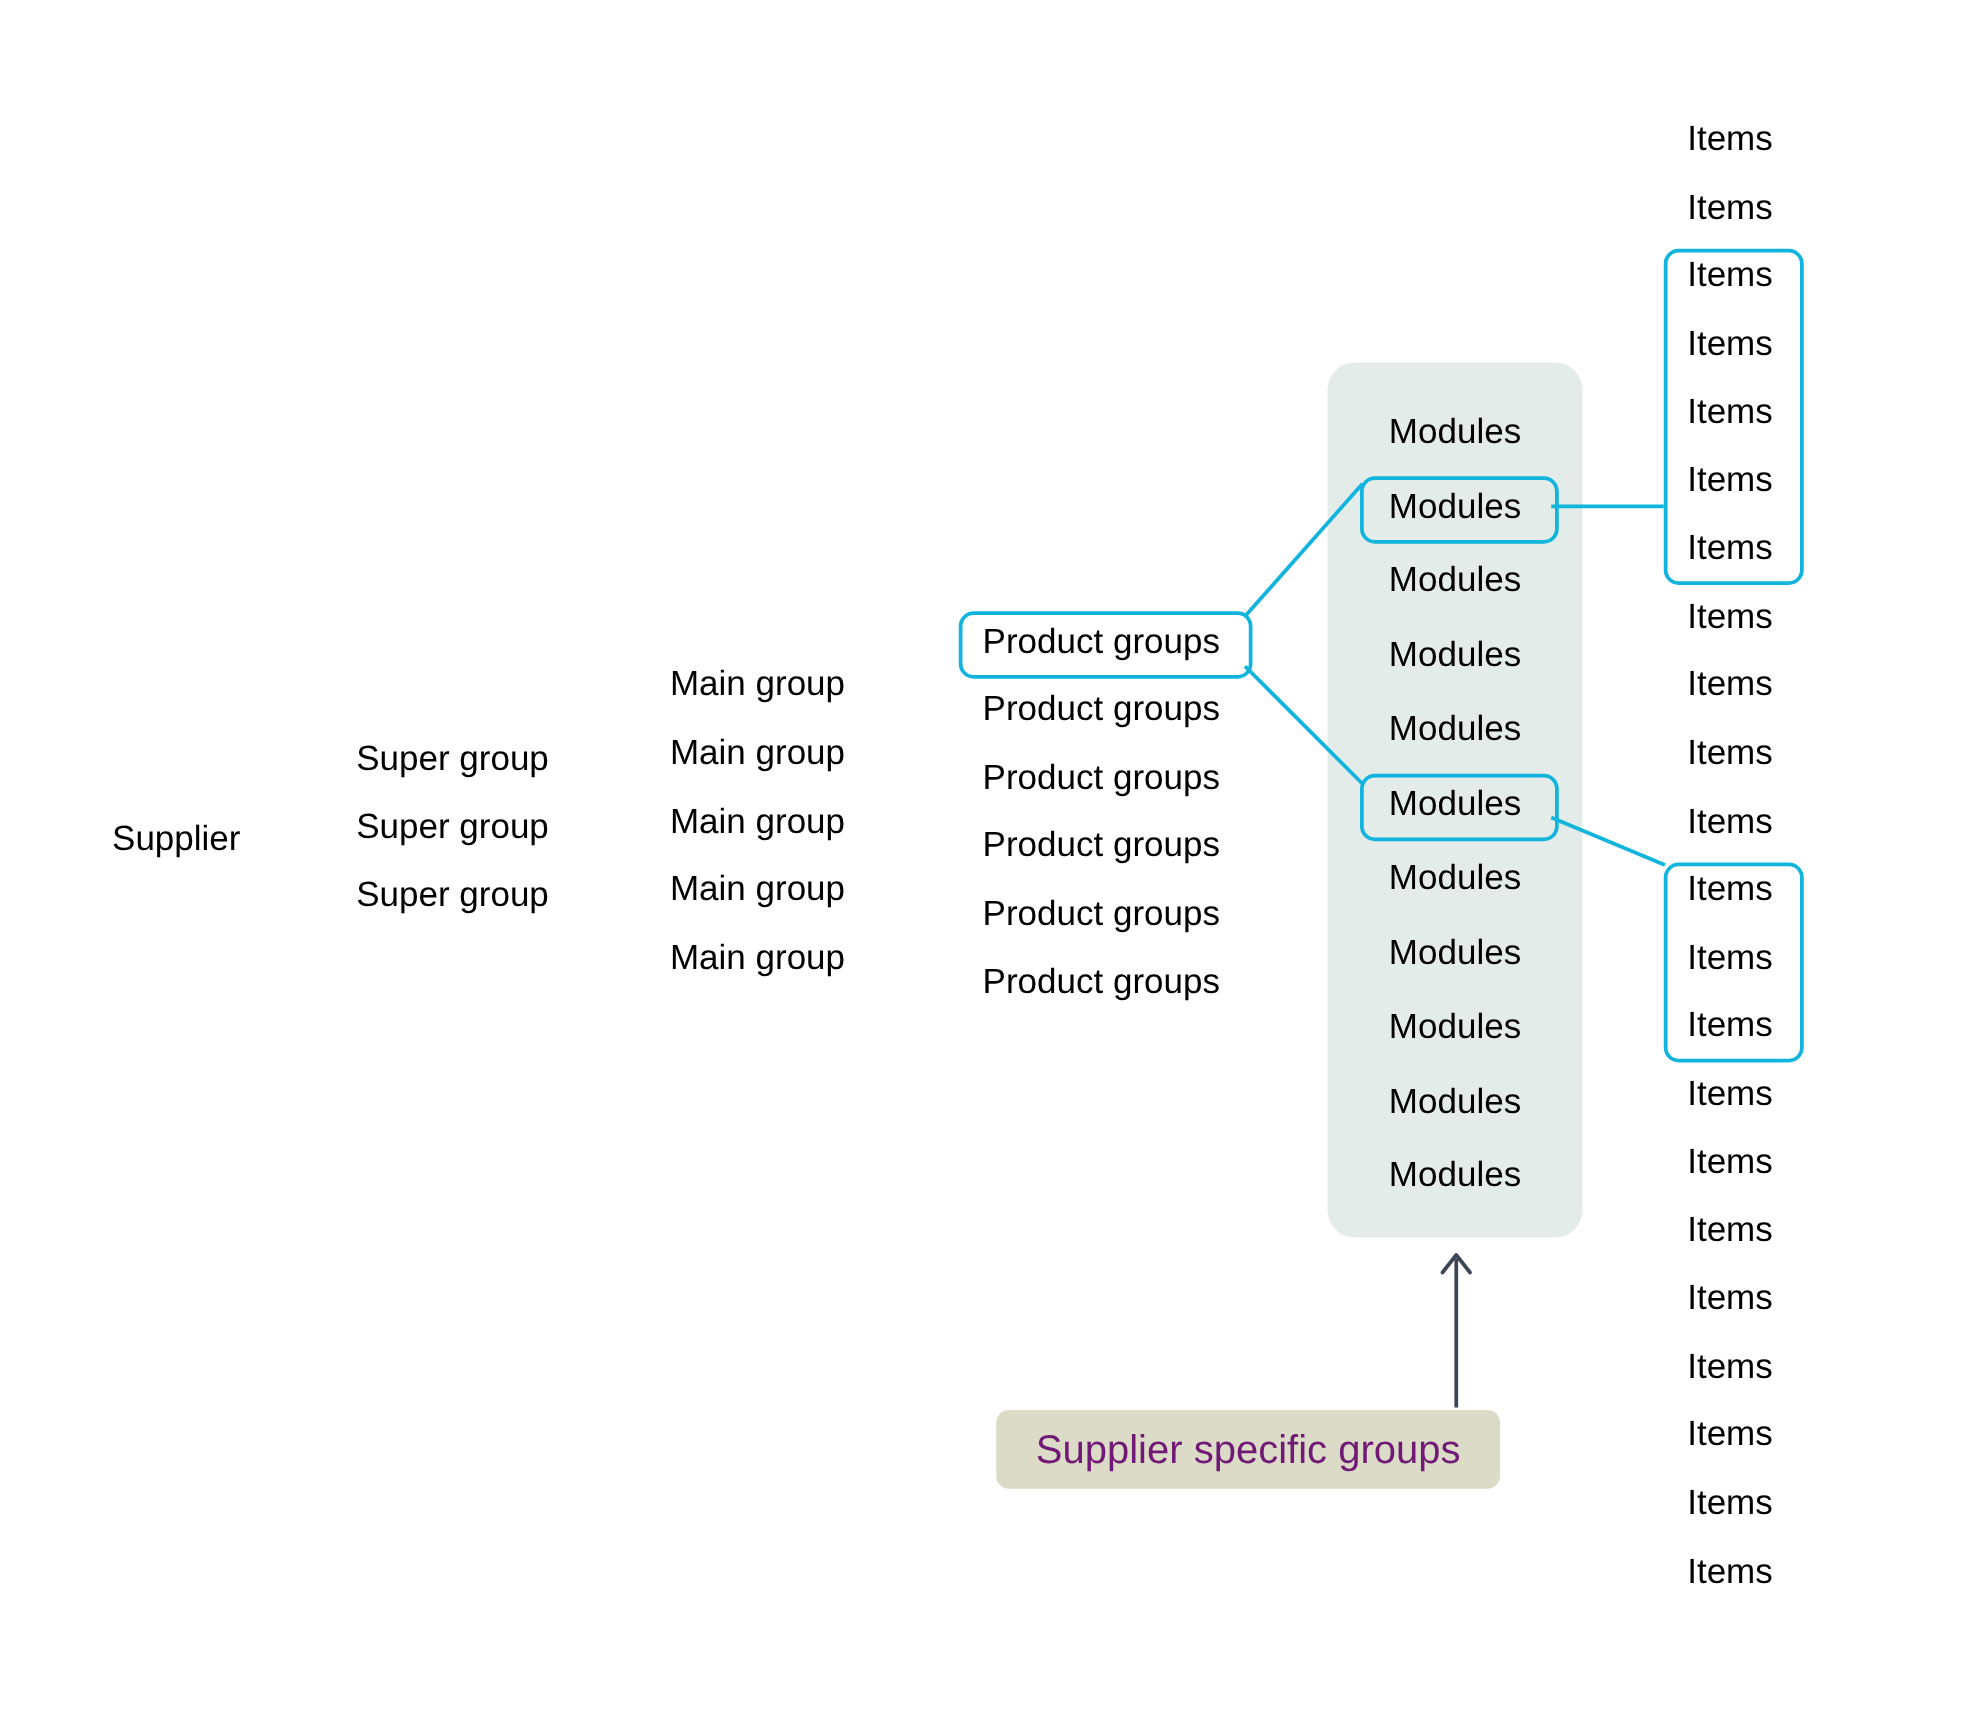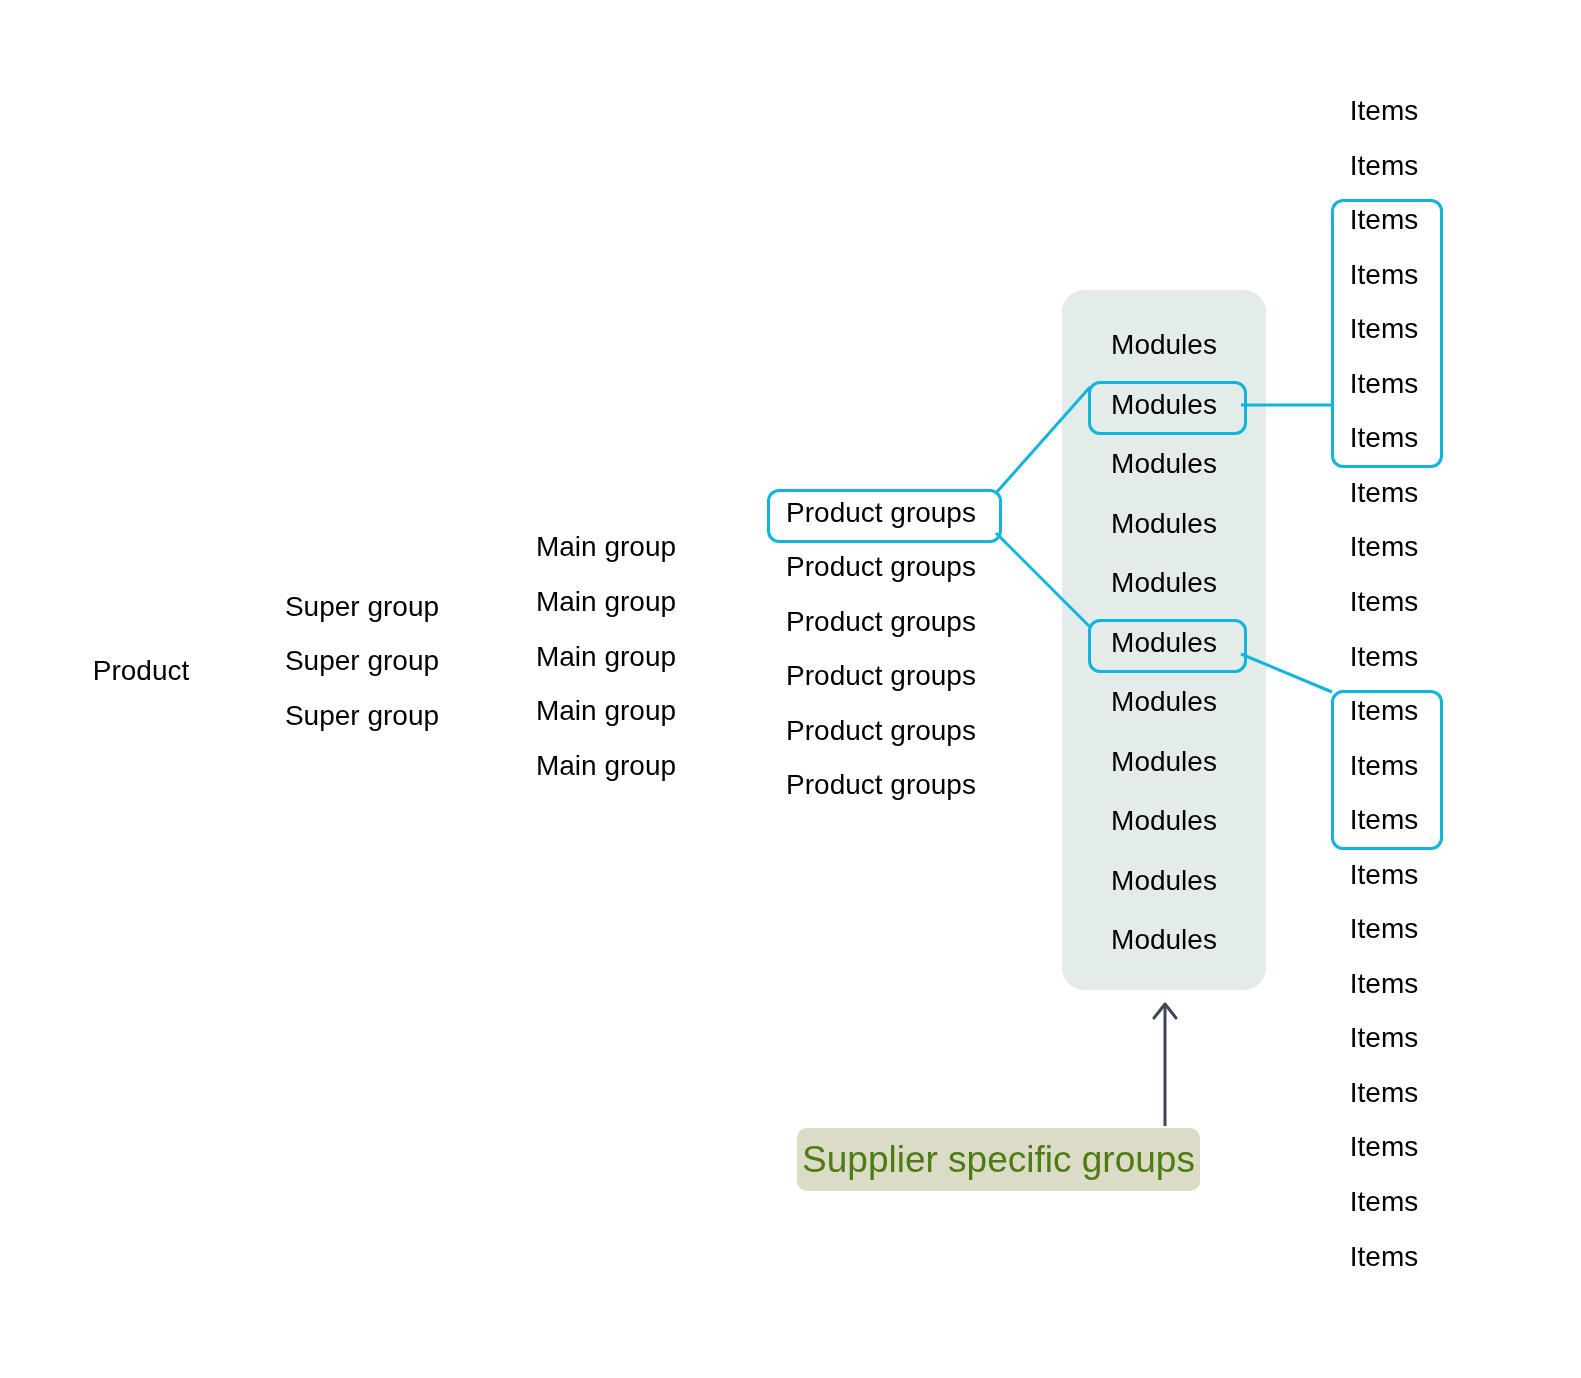--- a/index.html
+++ b/index.html
@@ -77,22 +77,22 @@
     height: 63px;
     background: #dbdbc8;
     border-radius: 10px;
     z-index: 4;
   }
   .callout-label {
     position: absolute;
     left: 50%;
     top: 50%;
     transform: translate(-50%, -50%);
-    font-size: 37px;
-    color: #4d7c0f;
+    font-size: 32px;
+    color: #701a75;
     white-space: nowrap;
   }
 </style>
 </head>
 <body>
 
 <div id="canvas">
 
   <div class="modules-panel"></div>
 
@@ -104,21 +104,21 @@
 
     <path d="M 1241 405 L 1331 405" stroke="#10b4dd" stroke-width="3" fill="none"></path>
 
     <path d="M 1241 654 L 1332 692" stroke="#10b4dd" stroke-width="3" fill="none"></path>
 
     <path d="M 1165 1126 L 1165 1007" stroke="#3d4657" stroke-width="3" fill="none"></path>
     <path d="M 1154 1018 L 1165 1004 L 1176 1018" stroke="#3d4657" stroke-width="3" fill="none" stroke-linecap="round" stroke-linejoin="round"></path>
   </svg>
 
   <div class="col">
-    <div class="node center" style="left:141px; top:671px;">Product</div>
+    <div class="node center" style="left:141px; top:671px;">Supplier</div>
   </div>
 
   <div class="col">
     <div class="node center" style="left:362px; top:607px;">Super group</div>
     <div class="node center" style="left:362px; top:661px;">Super group</div>
     <div class="node center" style="left:362px; top:716px;">Super group</div>
   </div>
 
   <div class="col">
     <div class="node center" style="left:606px; top:547px;">Main group</div>

